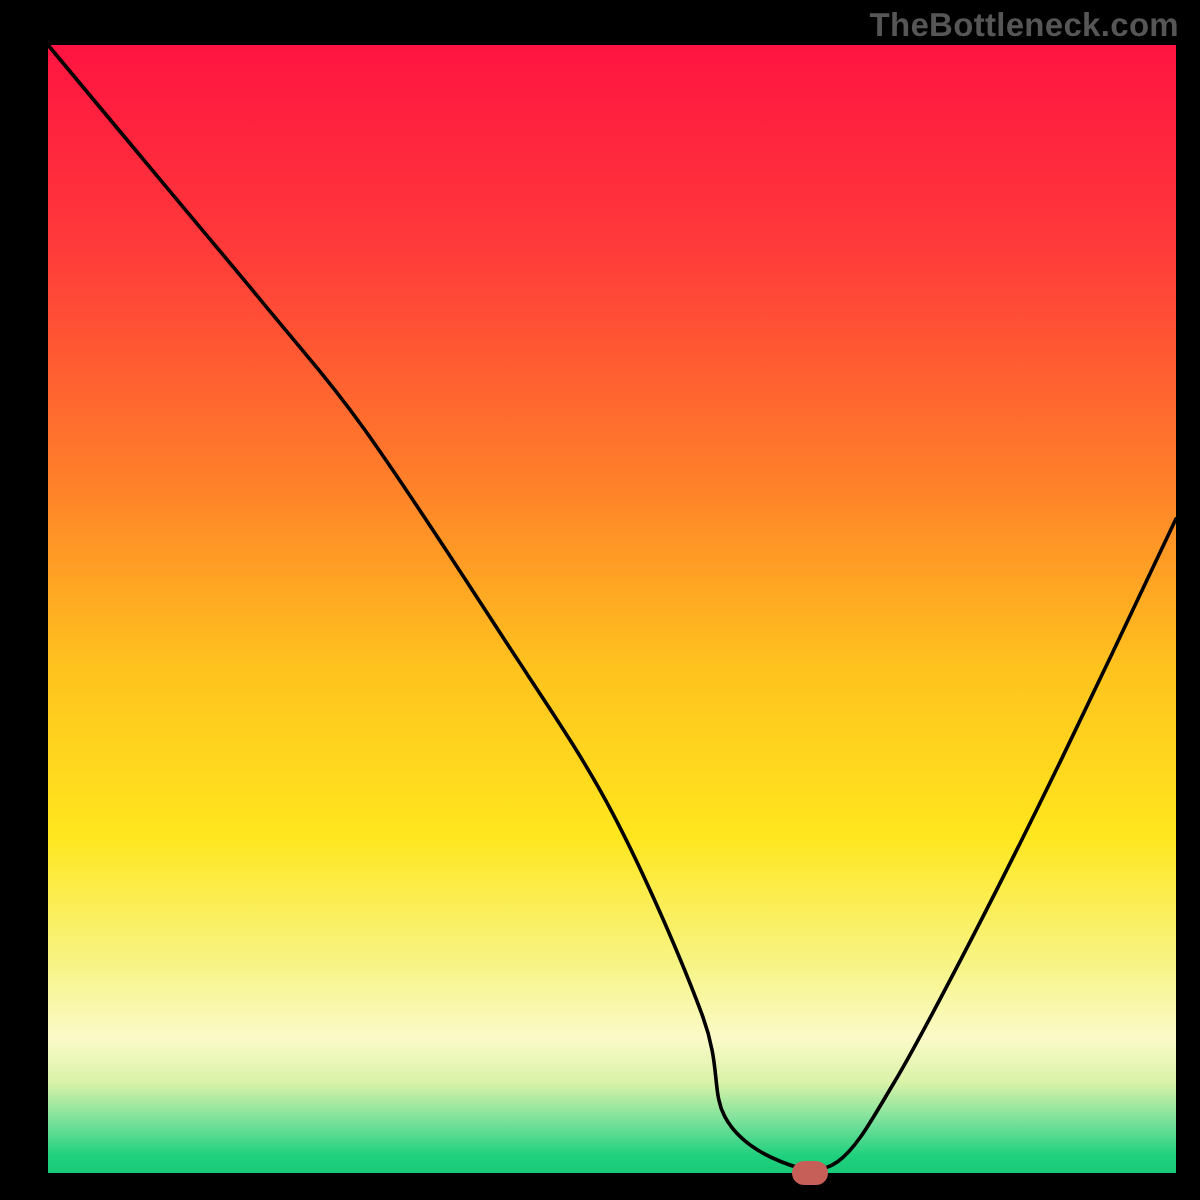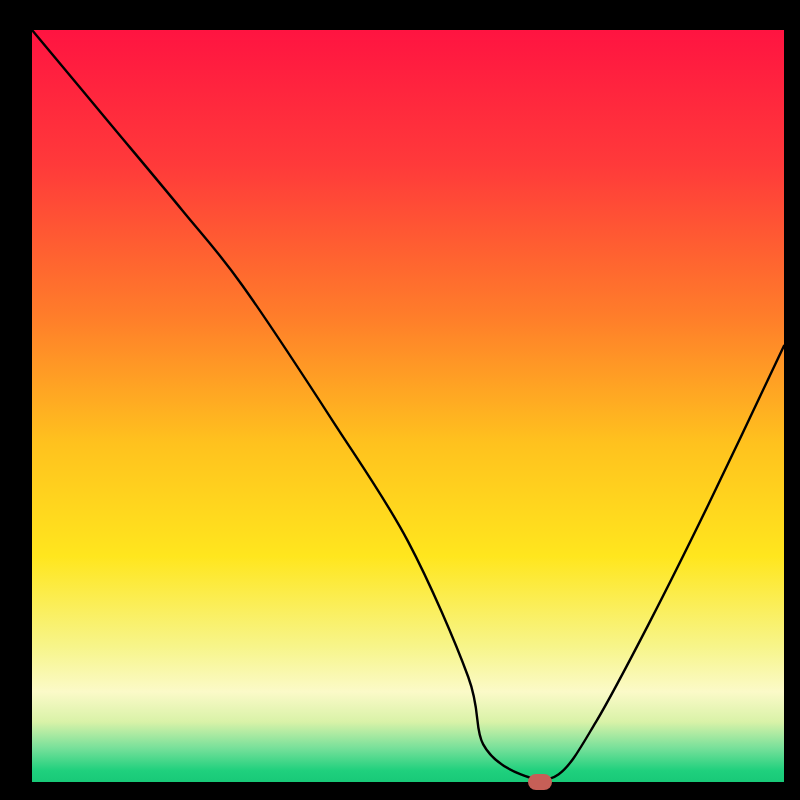--- a/index.html
+++ b/index.html
@@ -37,20 +37,21 @@
     height: 16px;
     border-radius: 8px / 8px;
     background: #c65f57;
     transform: translate(-50%, -50%);
   }
 </style>
 </head>
 <body>
 
 <div class="frame">
+  <div class="attribution">TheBottleneck.com</div>
   <svg class="plot" width="800" height="800">
     <defs>
       <linearGradient id="bg-grad" x1="0" y1="0" x2="0" y2="1">
           <stop offset="0%" stop-color="#ff1441"></stop>
           <stop offset="18%" stop-color="#ff3a3a"></stop>
           <stop offset="38%" stop-color="#ff7d2a"></stop>
           <stop offset="55.00000000000001%" stop-color="#ffc21e"></stop>
           <stop offset="70%" stop-color="#ffe61e"></stop>
           <stop offset="82%" stop-color="#f7f58a"></stop>
           <stop offset="88%" stop-color="#fbfac8"></stop>

